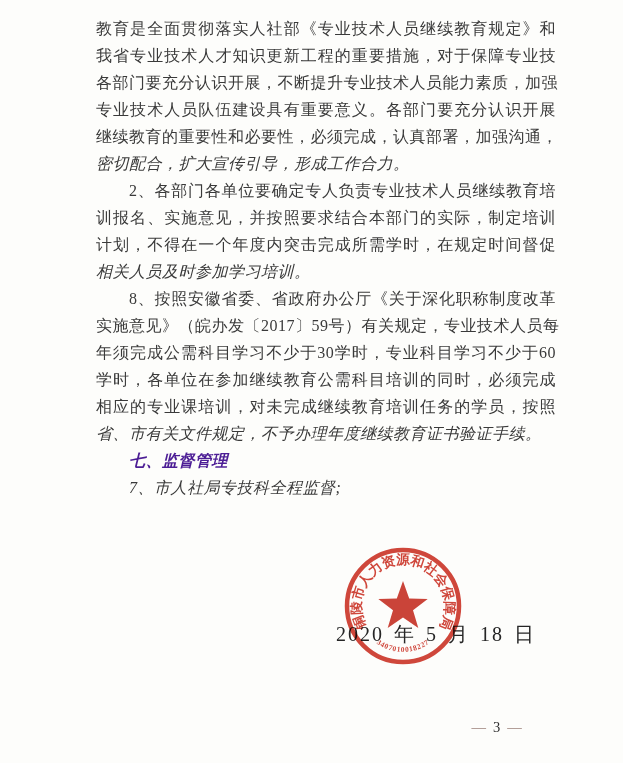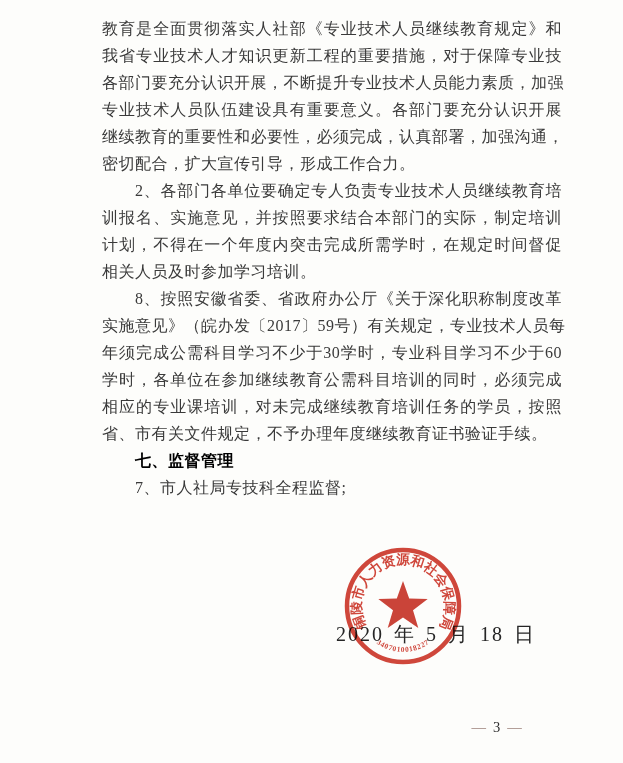--- a/index.html
+++ b/index.html
@@ -14,44 +14,45 @@
     overflow: hidden;
     font-family: "Liberation Serif", "DejaVu Serif", serif;
   }
   .page {
     position: absolute;
     inset: 0;
     background: #fdfdfb;
   }
   .doc-body {
     position: absolute;
-    left: 102px;
+    left: 96px;
     top: 15px;
     width: 460px;
     z-index: 1;
     color: #3a3a3a;
     font-size: 16px;
     line-height: 27px;
   }
   .line {
     text-align: justify;
     text-align-last: justify;
     white-space: nowrap;
     letter-spacing: 0.5px;
   }
   .line.last {
     text-align-last: left;
+    font-style: italic;
   }
   .line.indent {
     padding-left: 33px;
   }
   .line.heading {
     font-family: "Liberation Sans", "DejaVu Sans", sans-serif;
     font-weight: bold;
-    color: #000000;
+    color: #4c1d95;
     text-align-last: left;
   }
   .date-line {
     position: absolute;
     left: 336px;
     top: 621px;
     z-index: 2;
     color: #262626;
     font-size: 20px;
     letter-spacing: 2px;

